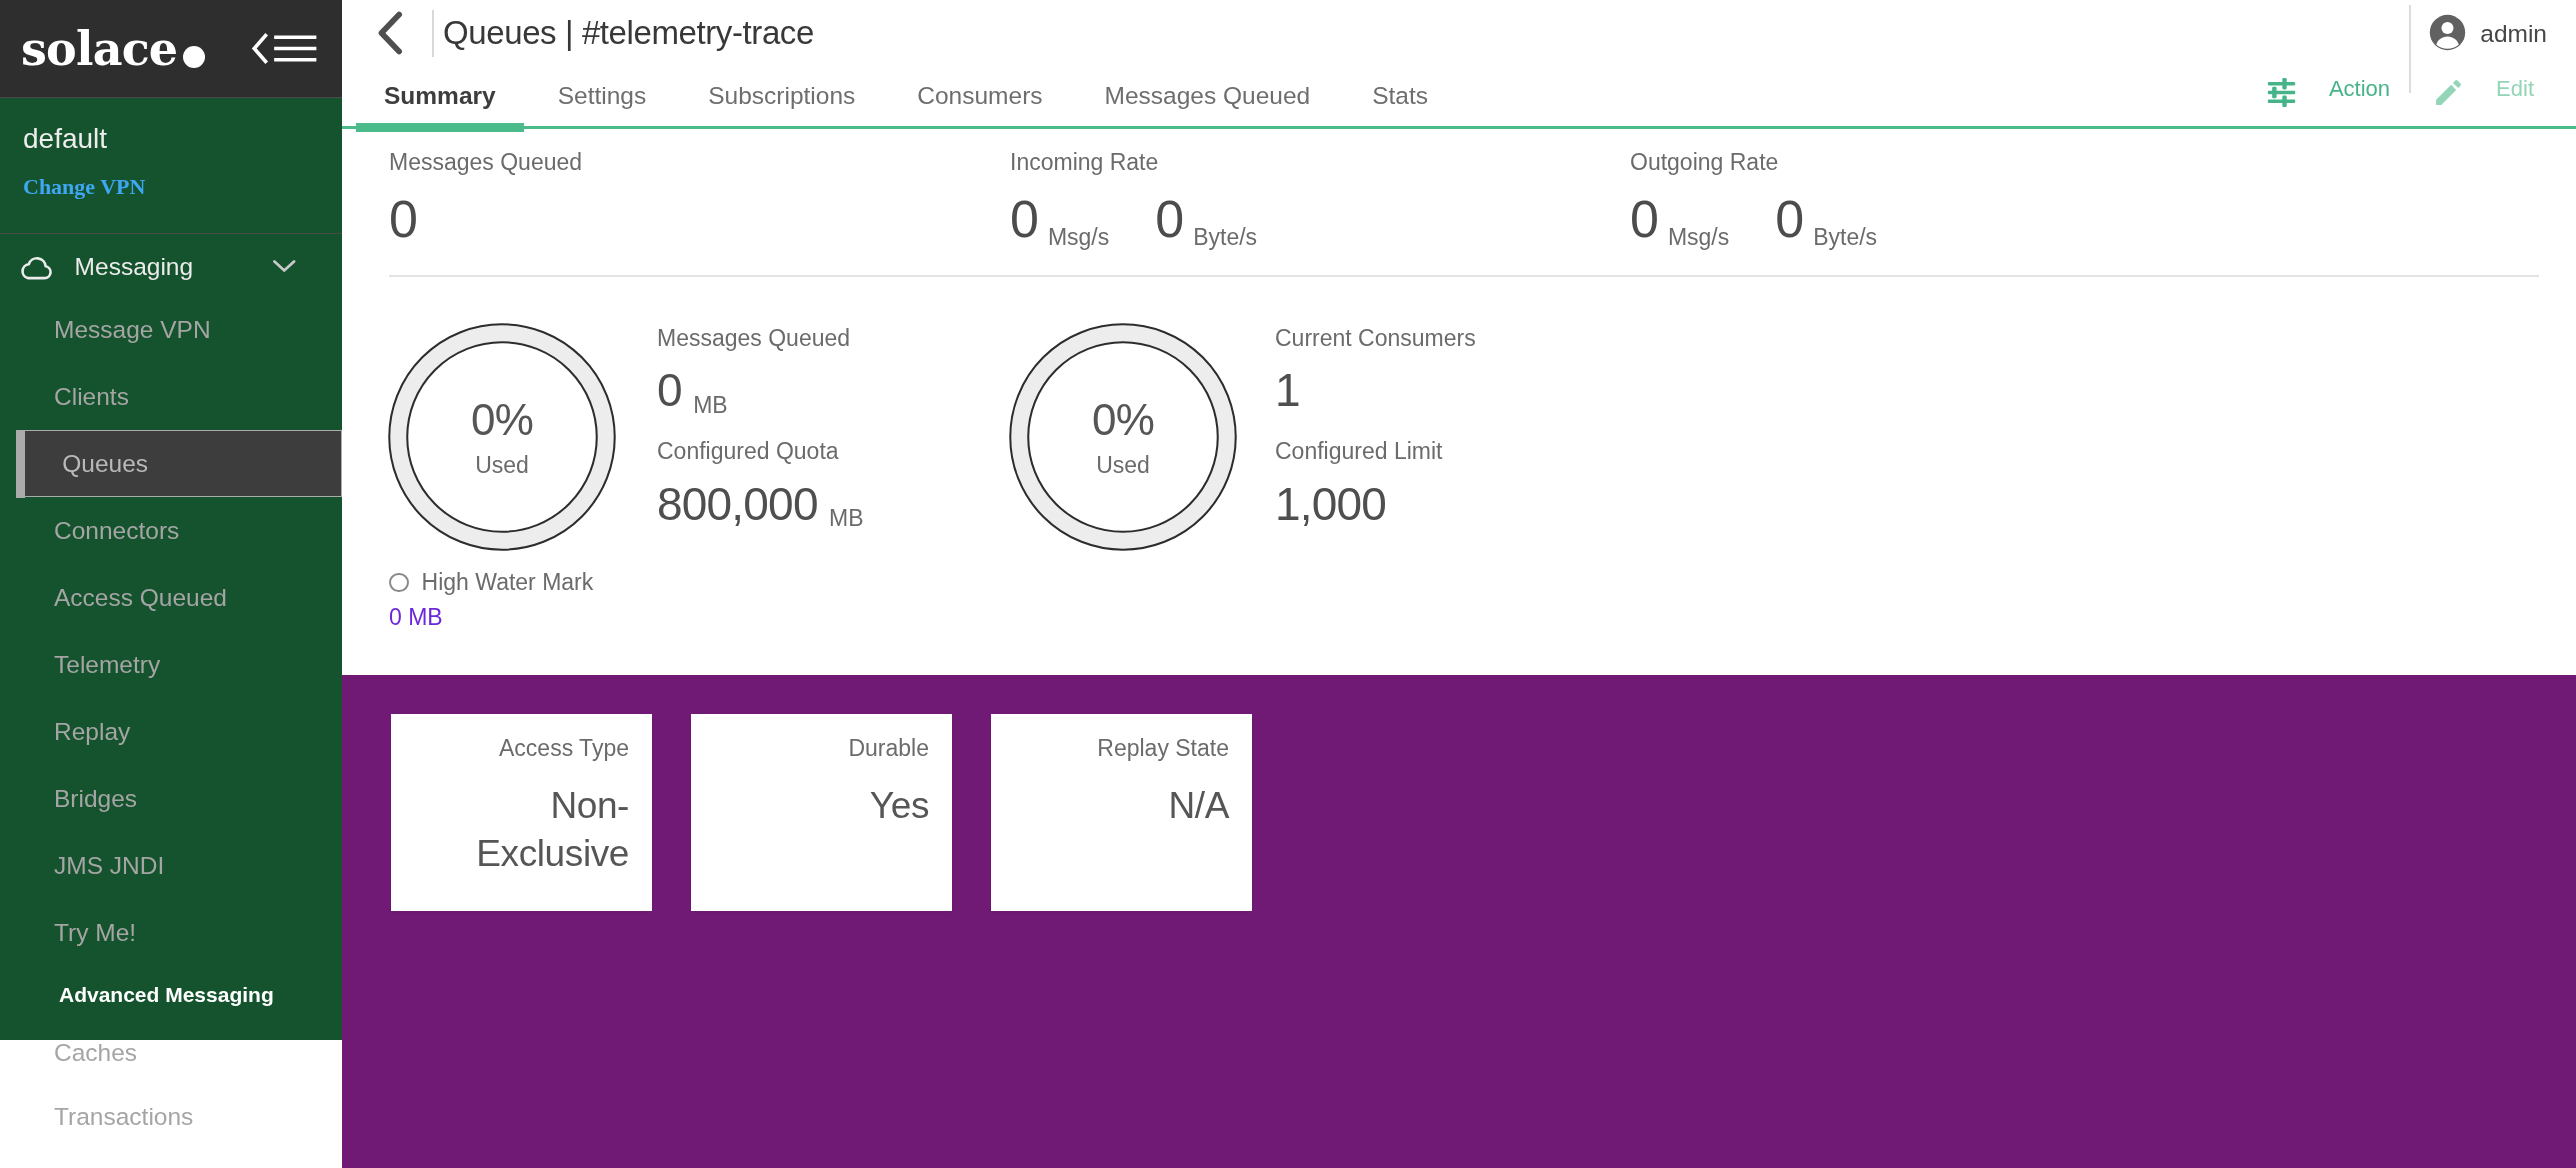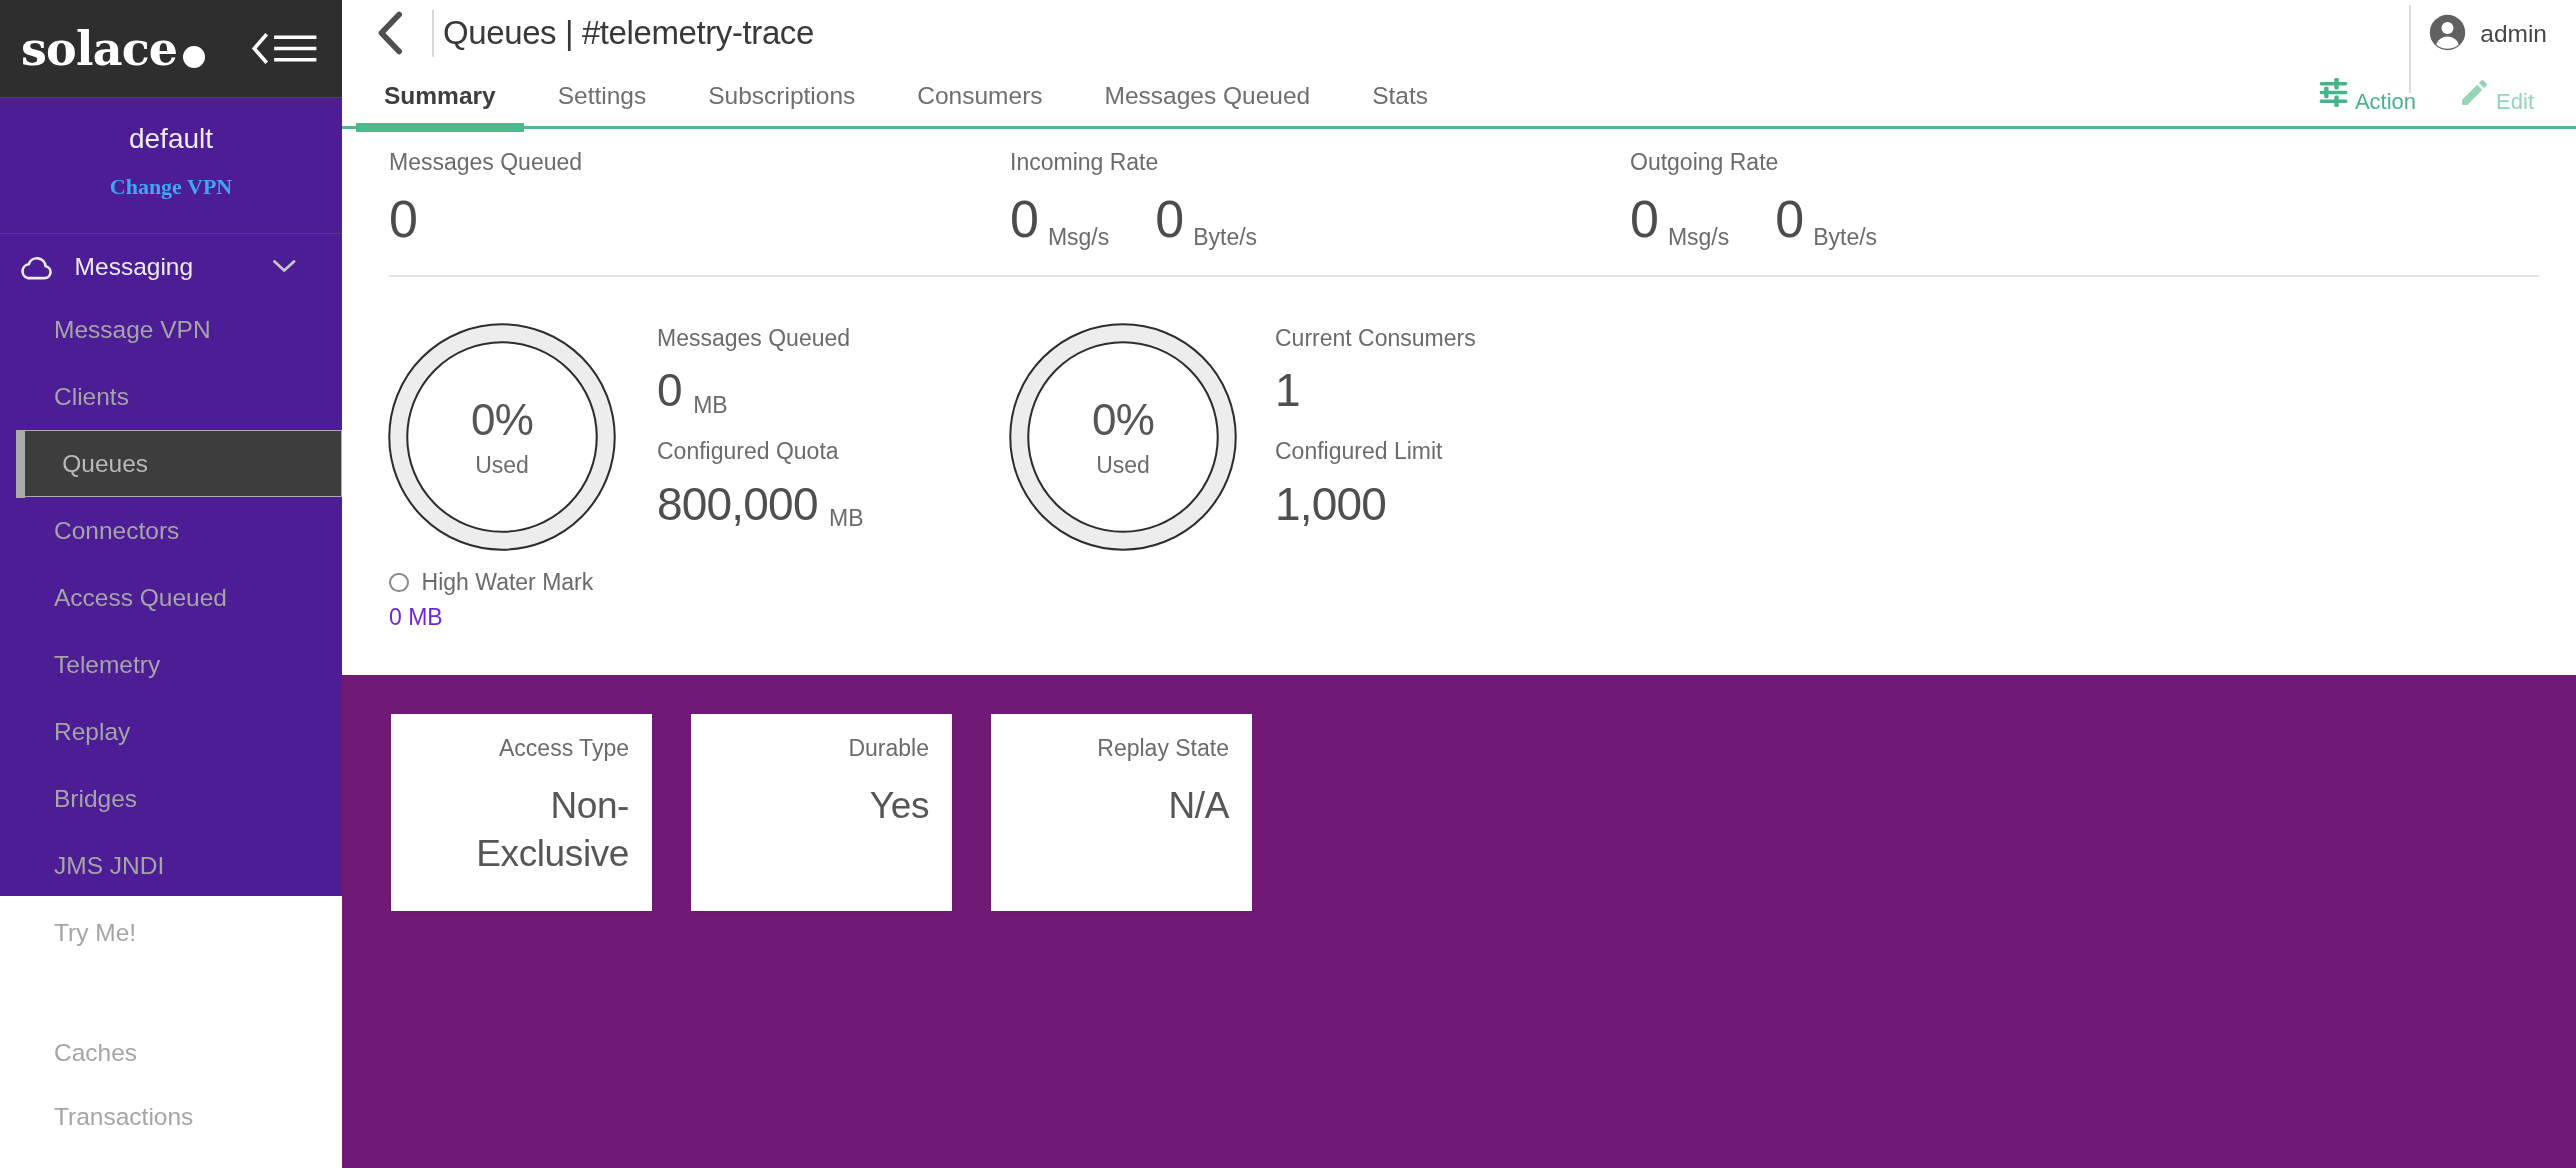--- a/index.html
+++ b/index.html
@@ -1,21 +1,21 @@
 <!DOCTYPE html>
 <html style="font-size:13px"><head>
 <meta charset="utf-8">
 <style>
   * { margin:0; padding:0; box-sizing:border-box; }
   html,body { width:2576px; height:1169px; overflow:hidden; background:#fff;
               font-family:"Liberation Sans","DejaVu Sans",sans-serif; }
   .stage { position:relative; width:2576px; height:1169px; }
 
   
-  .sidebar { position:absolute; left:0; top:0; width:342px; height:896px; background:#4c1d95;text-align:center; }
+  .sidebar { position:absolute; left:0; top:0; width:342px; height:1040px; background:#14532d; }
   .logo-row { height:98px; background:#2e2e2e; border-bottom:1.6px solid #4a4a4a;
               display:flex; align-items:center; padding:0 24.5px 0 21px; }
   .logo { display:flex; align-items:baseline; color:#fff; font-family:"DejaVu Serif","Liberation Serif",serif;
           font-weight:bold; font-size:46px; letter-spacing:-0.8px; }
   .logo-dot { width:22px; height:22px; border-radius:50%; background:#fff; margin-left:5.7px; align-self:flex-end; margin-bottom:7.3px; }
   .collapse-btn { margin-left:auto; cursor:pointer; display:flex; align-items:center; }
 
   .vpn-block { padding:24.5px 23px 0 23px; height:136px; border-bottom:1.6px solid #4a4a4a; }
   .vpn-name { color:#ededed; font-size:28px; }
   .vpn-change { display:inline-block; margin-top:19.6px; color:#3ea7f4; font-size:22px; font-weight:bold; cursor:pointer; text-decoration:none;font-family:Liberation Serif, serif; }
@@ -44,21 +44,21 @@
   .user-block { position:absolute; right:29px; top:0; height:68px; display:flex; align-items:center; gap:14px; cursor:pointer; }
   .user-name { font-size:24.5px; color:#474747; }
 
   .tabrow { position:absolute; top:65px; left:0; right:0; height:64px; border-bottom:3.3px solid #4cbb8c;
             display:flex; align-items:center; padding-left:42px; }
   .tabs { display:flex; gap:62px; height:100%; align-items:center; }
   .tab { position:relative; font-size:24.5px; color:#6e6e6e; cursor:pointer; height:100%; display:flex; align-items:center; }
   .tab.active { color:#3d3d3d; font-weight:bold; }
   .tab.active::after { content:""; position:absolute; left:-28px; right:-28px; bottom:-5.7px; height:9px; background:#4cbb8c; }
   .actions { margin-left:auto; display:flex; align-items:center; gap:42px; padding-right:42px; }
-  .act-btn { display:flex; align-items:flex-end; gap:5px; cursor:pointer; font-size:22px; }
+  .act-btn { display:flex; align-items:flex-start; gap:31px; cursor:pointer; font-size:22px; }
   .act-btn.action { color:#47b389; }
   .act-btn.edit { color:#93d5b6; }
 
   .stat-block { position:absolute; top:129px; }
   .stat-label { font-size:23px; color:#6b6b6b; margin-top:19.6px; }
   .stat-values { display:flex; align-items:baseline; margin-top:13px; }
   .stat-big { font-size:52px; color:#4c4c4c; letter-spacing:-0.8px; }
   .stat-unit { font-size:23px; color:#6b6b6b; margin-left:9.8px; position:relative; top:8.2px; }
   .stat-gap { width:46px; }
   .stats-divider { position:absolute; top:275px; left:47px; width:2150px; height:1.6px; background:#e3e3e3; }

